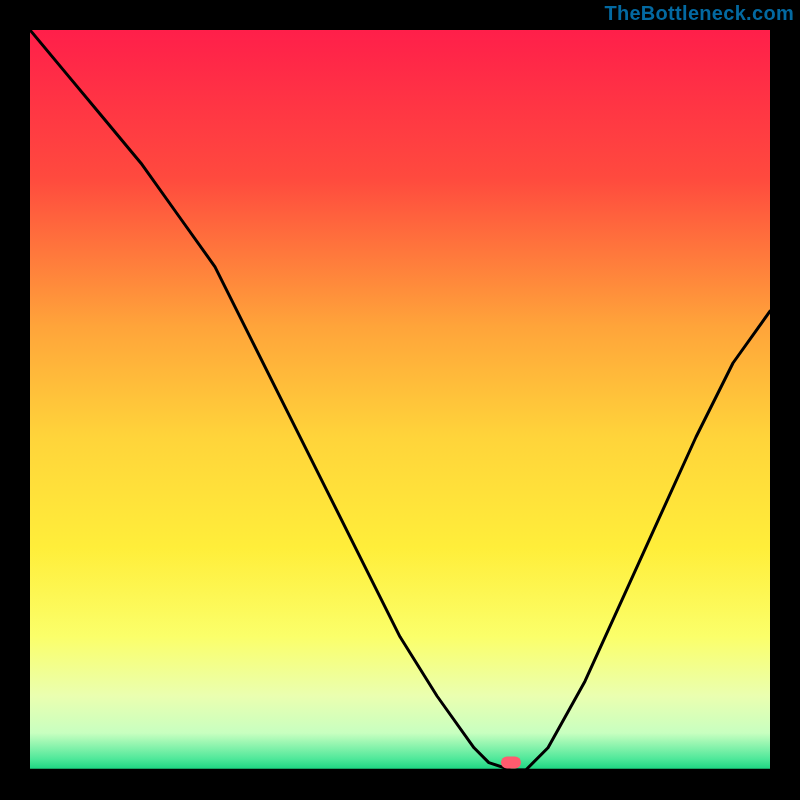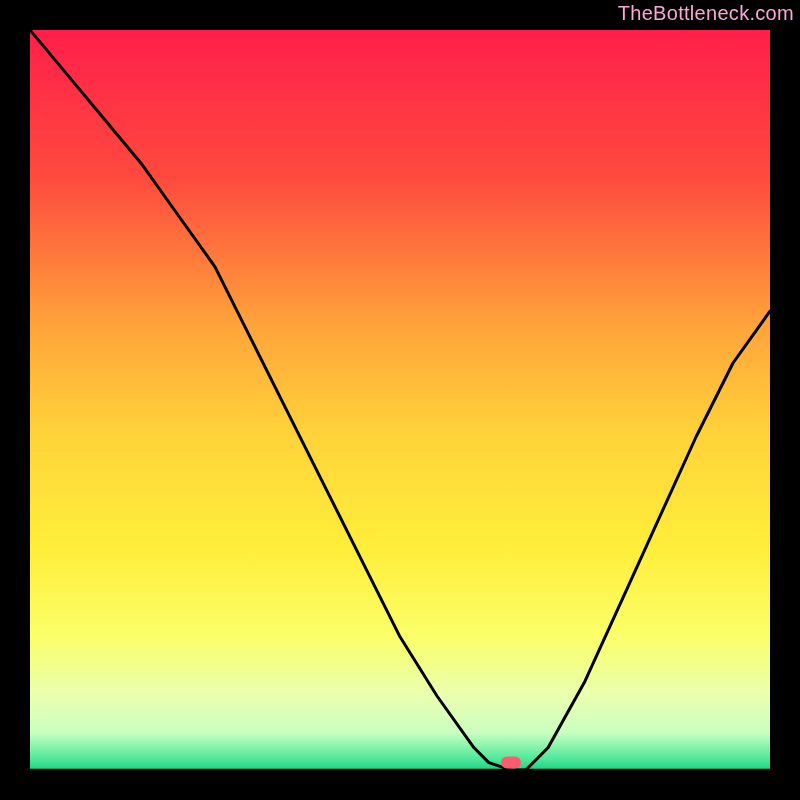--- a/index.html
+++ b/index.html
@@ -13,23 +13,23 @@
   .frame {
     position: relative;
     width: 800px;
     height: 800px;
     background: #000;
   }
   .watermark {
     position: absolute;
     top: 2px;
     right: 6px;
-    color: #f9a8d4;
+    color: #0369a1;
     font-size: 20px;
-    font-weight: 400;
+    font-weight: 700;
     letter-spacing: 0.3px;
   }
   .plot {
     position: absolute;
     left: 30px;
     top: 30px;
     width: 740px;
     height: 740px;
   }
   svg { display: block; }

